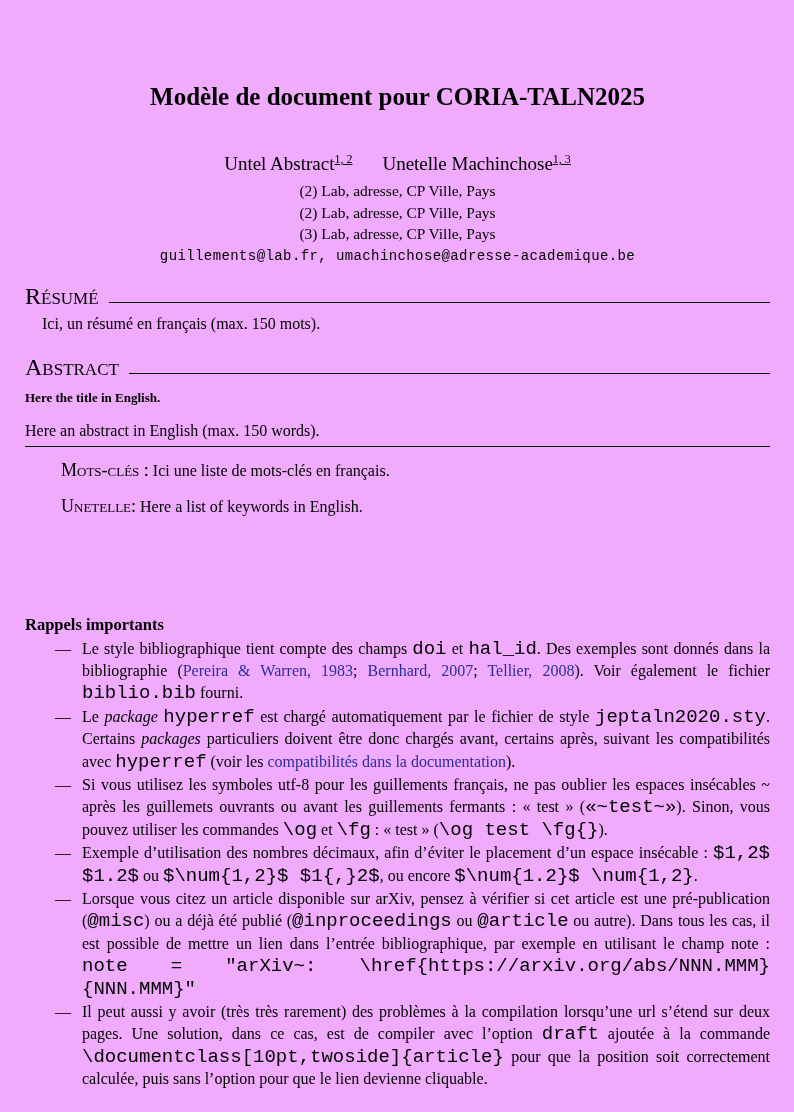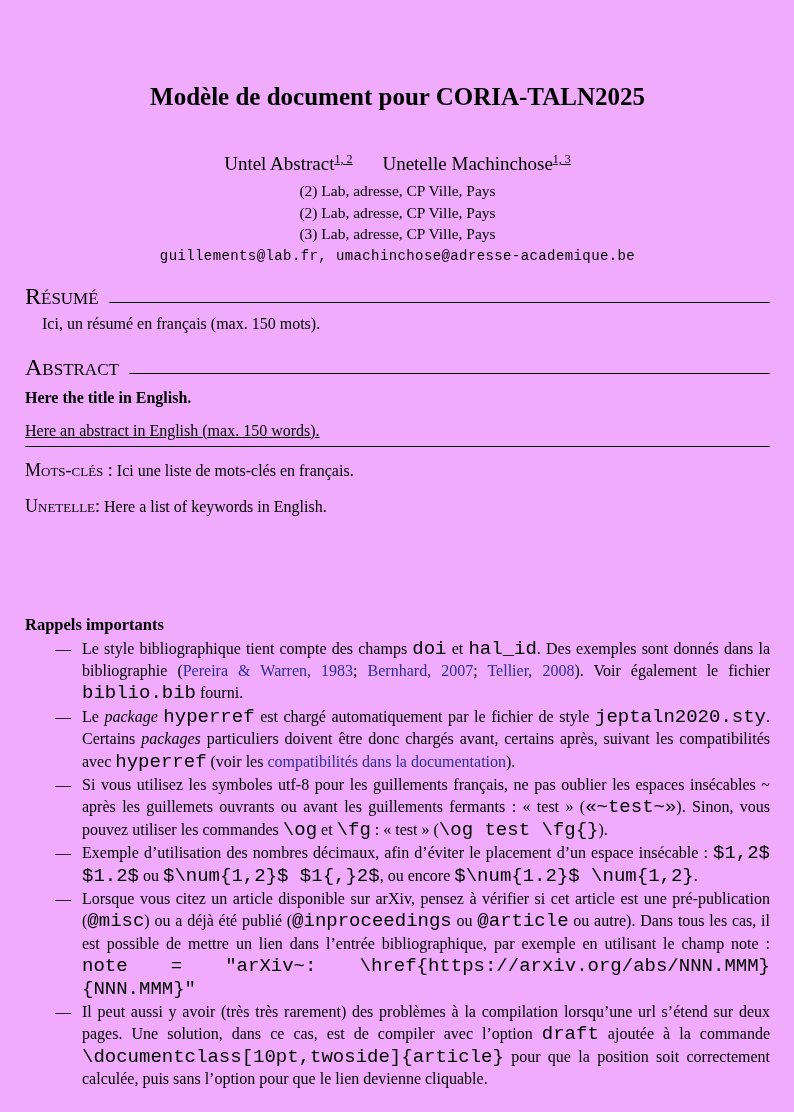--- a/index.html
+++ b/index.html
@@ -14,24 +14,24 @@
   .doc-title { font-size: 25px; font-weight: bold; margin: 0; line-height: 30px; }
   .authors { margin-top: 40px; font-size: 19px; line-height: 24px; }
   .author-gap { display: inline-block; width: 30px; }
   .authors sup { font-size: 12px; line-height: 0; text-decoration: underline; }
   .affiliations { margin-top: 4px; font-size: 15.5px; line-height: 21.5px; }
   .email-line { margin-top: 3px; font-family: "Liberation Mono", monospace; font-size: 14px; letter-spacing: 0.4px; }
   .sec-head { display: flex; margin-top: 20px; font-size: 24px; line-height: 24px; }
   .sc { font-variant: small-caps; }
   .sec-rule { flex: 1; border-bottom: 1.5px solid #000; margin: 0 0 5px 10px; }
   .body-text { font-size: 16px; line-height: 22px; margin: 5px 0 0 17px; }
-  .abstract-entitle { font-weight: bold; margin: 8px 0 3px 0; font-size: 16px; line-height: 22px; }
-  .abstract-text { margin: 11px 0 0 0; border-bottom: 1.6px solid #000; padding-bottom: 4px; font-size: 16px; line-height: 22px; text-decoration: underline; }
+  .abstract-entitle { font-weight: bold; margin: 8px 0 3px 0; font-size: 13px; line-height: 22px; }
+  .abstract-text { margin: 11px 0 0 0; border-bottom: 1.6px solid #000; padding-bottom: 4px; font-size: 16px; line-height: 22px; }
   .kw-line { margin: 11px 0 0 0; font-size: 16px; line-height: 24px; }
-  .kw-label { font-variant: small-caps; font-size: 18px; }
+  .kw-label { font-variant: small-caps; font-size: 18px; margin-left: 36px; }
   .rappels-heading { margin: 95px 0 0 0; font-weight: bold; font-size: 16.5px; line-height: 22px; }
   .rlist { margin: 2px 0 0 30px; padding: 0; }
   .rlist li { list-style: none; position: relative; padding-left: 27px; text-align: justify; line-height: 22.4px; margin-top: 1px; }
   .li-marker { position: absolute; left: 0; top: 0; }
   .tt { font-family: "Liberation Mono", monospace; font-size: 19px; }
   .it { font-style: italic; }
   .cite, .link { color: #2c2d97; }
 </style>
 </head>
 <body>

